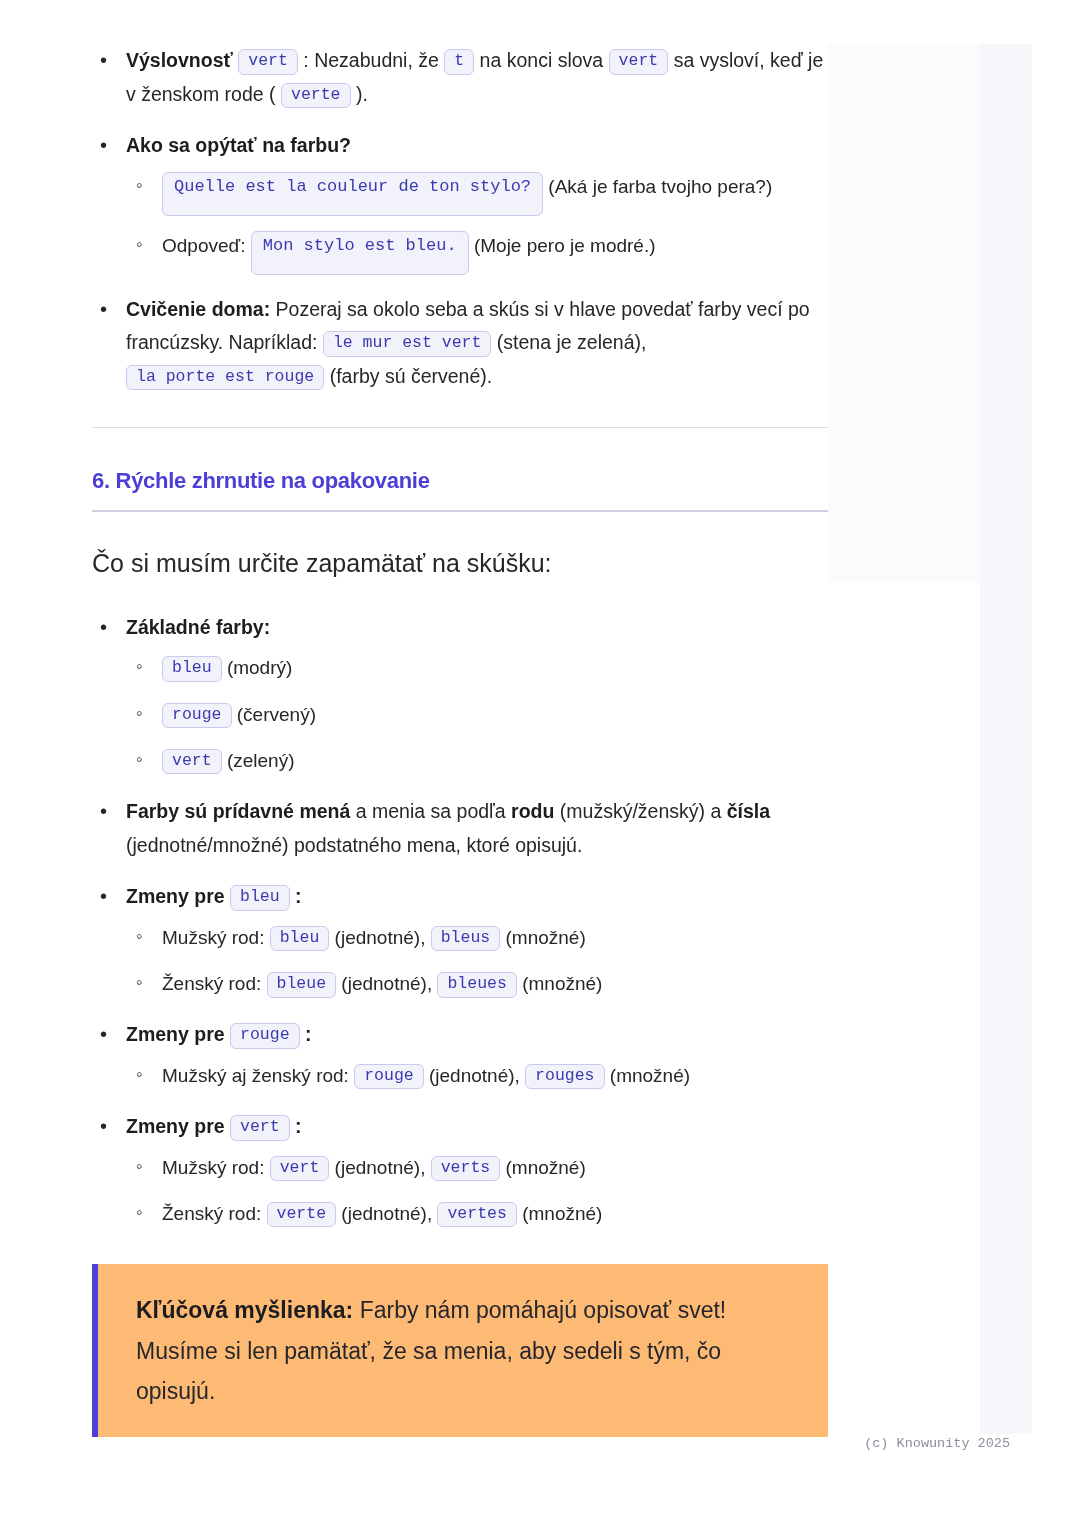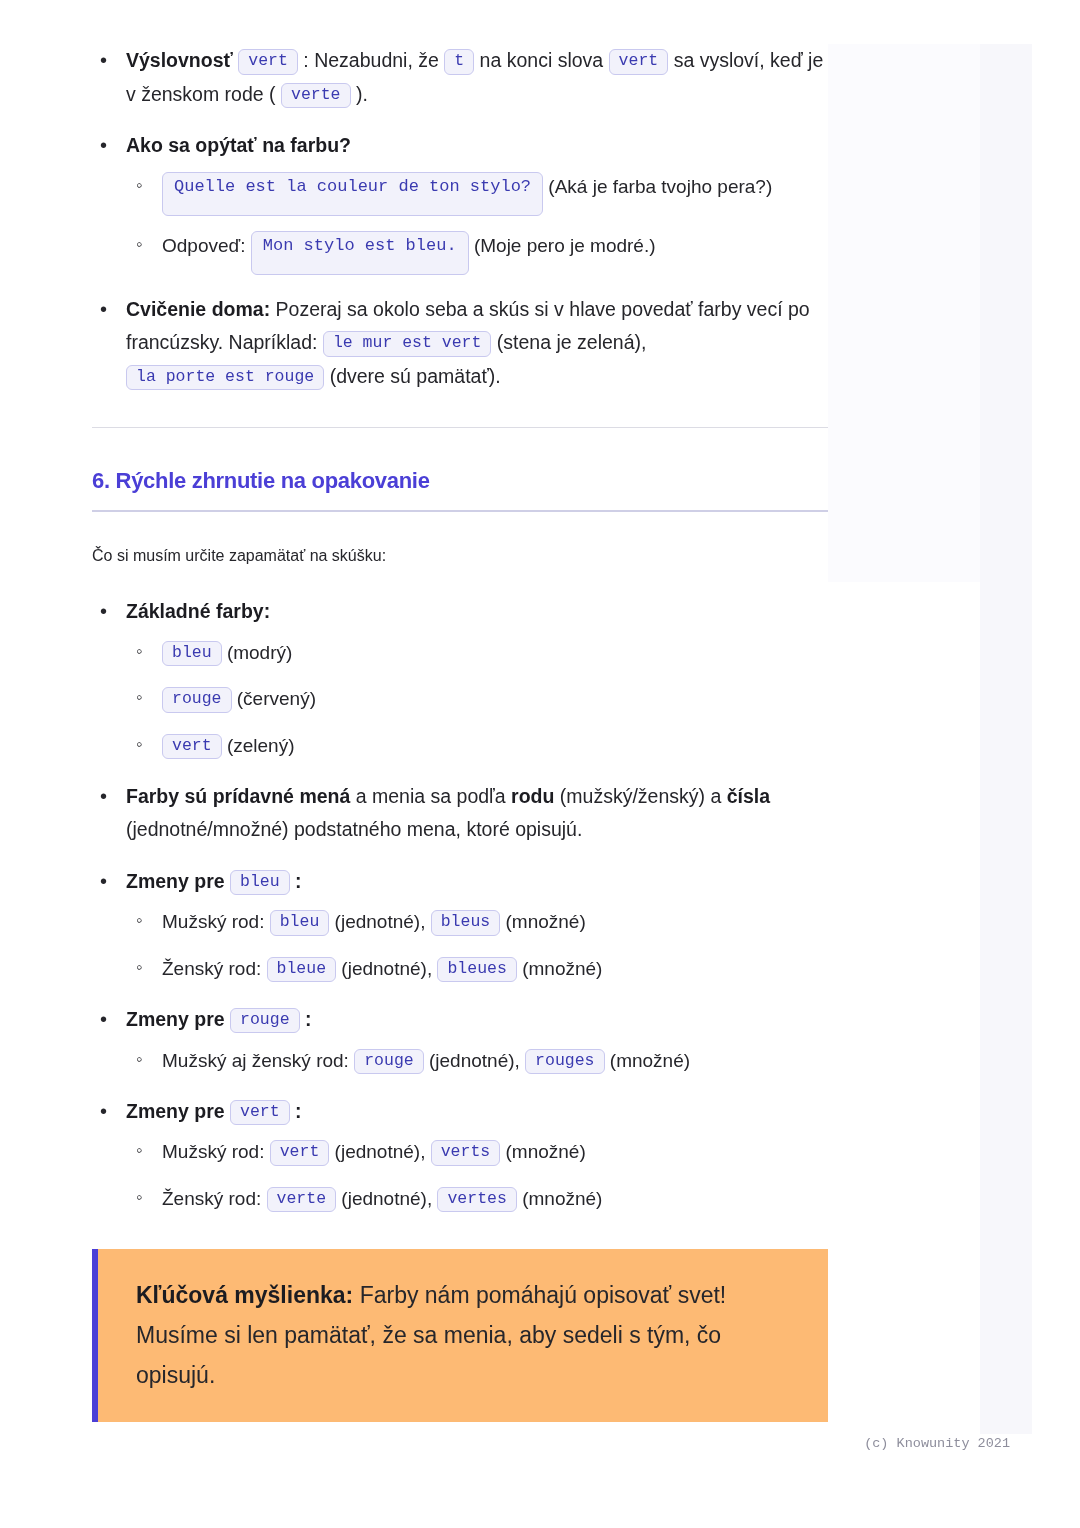--- a/index.html
+++ b/index.html
@@ -120,21 +120,21 @@
     color: #4b3fd6;
     margin: 0 0 16px 0;
     letter-spacing: -0.3px;
   }
   .h2rule {
     border: 0;
     border-top: 2px solid #cfcfe6;
     margin: 0 0 30px 0;
   }
   p.lead {
-    font-size: 16px;
+    font-size: 25px;
     line-height: 1.7;
     margin: 0 0 26px 0;
     color: #26262b;
   }
 
   .callout {
     margin-top: 34px;
     background: #fdba74;
     border-left: 6px solid #4b3fd6;
     padding: 26px 30px 26px 38px;
@@ -193,21 +193,21 @@
           </li>
         </ul>
       </li>
 
       <li>
         <span class="b">Cvičenie doma:</span>
         <span>Pozeraj sa okolo seba a skús si v hlave povedať farby vecí po francúzsky. Napríklad:</span>
         <code>le mur est vert</code>
         <span>(stena je zelená),</span>
         <code>la porte est rouge</code>
-        <span>(dvere sú pamätať).</span>
+        <span>(farby sú červené).</span>
       </li>
 
     </ul>
 
     <hr class="divider">
 
     <h2 class="section">6. Rýchle zhrnutie na opakovanie</h2>
     <hr class="h2rule">
 
     <p class="lead">Čo si musím určite zapamätať na skúšku:</p>
@@ -303,15 +303,15 @@
 
     </ul>
 
     <div class="callout">
       <span class="b">Kľúčová myšlienka:</span>
       <span>Farby nám pomáhajú opisovať svet! Musíme si len pamätať, že sa menia, aby sedeli s tým, čo opisujú.</span>
     </div>
 
   </div>
 
-  <div class="footer">(c) Knowunity 2021</div>
+  <div class="footer">(c) Knowunity 2025</div>
 
 </div>
 
 </body></html>

